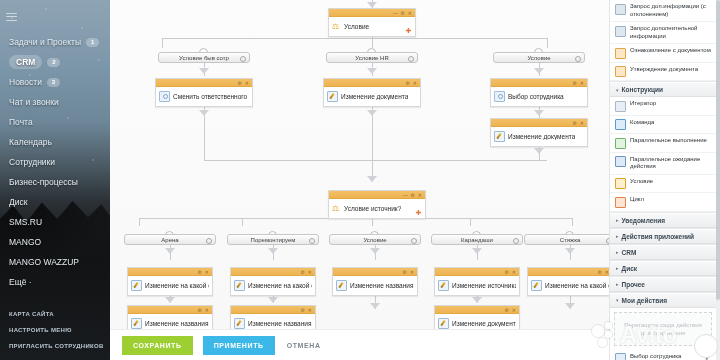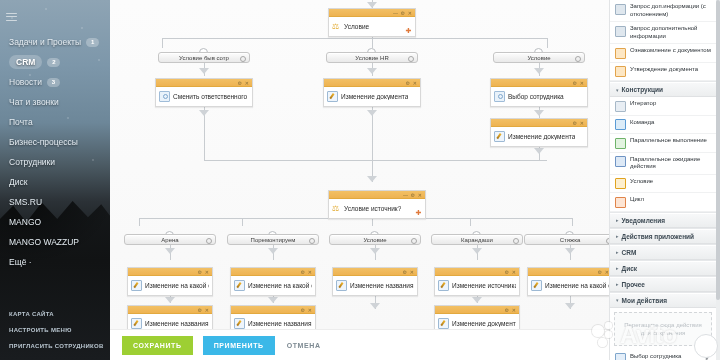--- a/index.html
+++ b/index.html
@@ -174,24 +174,27 @@
           <span class="lbl">Новости</span>
           <span class="badge">3</span>
         </div>
         <div class="sb-item">
           <span class="lbl">Чат и звонки</span>
         </div>
         <div class="sb-item">
           <span class="lbl">Почта</span>
         </div>
         <div class="sb-item">
+          <span class="lbl">Календарь</span>
+        </div>
+        <div class="sb-item">
+          <span class="lbl">Сотрудники</span>
+        </div>
+        <div class="sb-item">
           <span class="lbl">Бизнес-процессы</span>
-        </div>
-        <div class="sb-item">
-          <span class="lbl">Сотрудники</span>
         </div>
         <div class="sb-item">
           <span class="lbl">Диск</span>
         </div>
         <div class="sb-item">
           <span class="lbl">SMS.RU</span>
         </div>
         <div class="sb-item">
           <span class="lbl">MANGO</span>
         </div>

